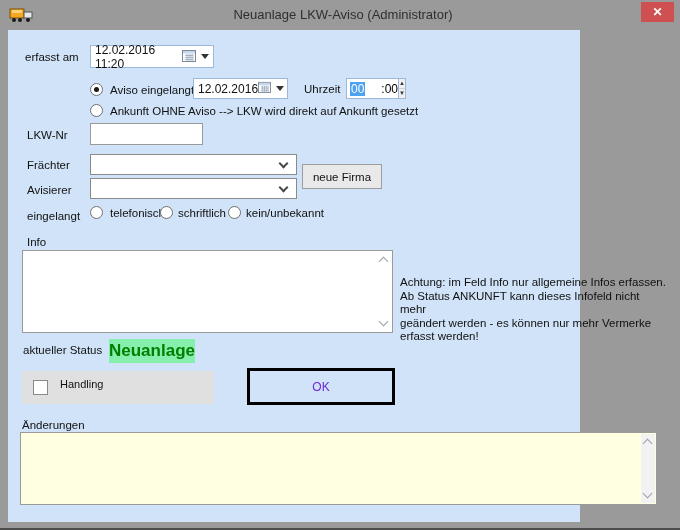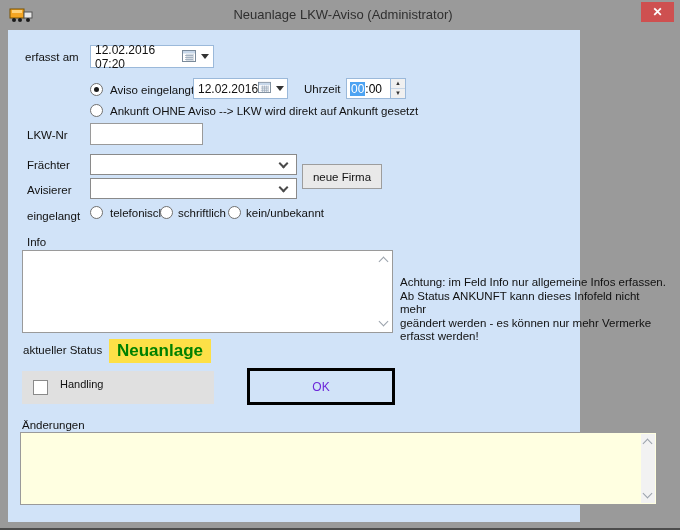--- a/index.html
+++ b/index.html
@@ -30,37 +30,37 @@
            background:#fff; }
   .radio.sel::after { content:""; position:absolute; left:3px; top:3px; width:5px; height:5px;
                       border-radius:50%; background:#1a1a1a; }
   .input { position:absolute; background:#fff; border:1px solid #9a9a9a; font-size:12px; padding:0 4px;
            font-family:"Liberation Sans", sans-serif; }
   .btn-plain { position:absolute; background:#e9e9e9; border:1px solid #9d9d9d; font-size:11.5px;
                color:#111; text-align:center; cursor:pointer;
                font-family:"Liberation Sans", sans-serif; }
   
   .spin { position:absolute; background:#fff; border:1px solid #9bb9da; display:flex; align-items:stretch; }
-  .spin .timetext { flex:1; display:flex; align-items:center; padding-left:3px; font-size:12px; }
+  .spin .timetext { flex:1; display:flex; align-items:center; padding-left:3px; font-size:12px;gap:16px; }
   .spin .selpart { background:#4da3f2; color:#fff; padding:0 1px; }
   .spin .buttons { width:15px; border-left:1px solid #9bb9da; display:flex; flex-direction:column; }
   .spin .sbtn { flex:1; background:#f0f0f0; font-size:6px; line-height:9px; text-align:center;
                 color:#333; border:0; cursor:pointer; font-family:"Liberation Sans", sans-serif; }
   .spin .sbtn:first-child { border-bottom:1px solid #c8d6e6; }
   
   .bigbox { position:absolute; background:#fff; border:1px solid #9a9a9a; font-size:11.5px;
             padding:3px 5px; color:#111; }
   .scrollcol { position:absolute; top:1px; bottom:1px; right:1px; width:14px; background:#f2f2f2; }
   .schev { position:absolute; left:3px; width:7px; height:7px; border-right:1px solid #9aa2ab;
            border-bottom:1px solid #9aa2ab; }
   .schev.up { top:6px; transform:rotate(-135deg); }
   .schev.down { bottom:6px; transform:rotate(45deg); }
   .warning { position:absolute; font-size:11.5px; line-height:13.5px; color:#111; white-space:pre-line; }
-  .status-badge { position:absolute; background:#fde047; color:#008000; font-weight:bold;
-                  font-size:17px; padding:2px 8px; }
+  .status-badge { position:absolute; background:#86efac; color:#008000; font-weight:bold;
+                  font-size:17px; padding:2px 0; }
   .handling-panel { position:absolute; left:14px; top:341px; width:192px; height:33px; background:#e0e0e0; }
   .checkbox { position:absolute; width:15px; height:15px; background:#fff; border:1px solid #8a8a8a; }
   .btn-dark { position:absolute; background:transparent; border:3px solid #000; font-size:12px;
               color:#6d28d9; text-align:center; cursor:pointer; font-family:"Liberation Sans", sans-serif; }
 </style>
 </head>
 <body>
 
 <div class="window">
 
@@ -78,21 +78,21 @@
     <div class="title">Neuanlage LKW-Aviso (Administrator)</div>
     <div class="close">
       <span>✕</span>
     </div>
   </div>
 
   <div class="content">
 
     <div class="lbl" style="left:17px; top:21px;">erfasst am</div>
     <div class="field" style="left:82px; top:15px; width:124px; height:23px;">
-      <span class="ftext">12.02.2016 07:20</span>
+      <span class="ftext">12.02.2016 11:20</span>
       <span>
         <svg width="14" height="13" viewBox="0 0 14 13">
           <rect x="0.5" y="1.5" width="13" height="11" fill="#fff" stroke="#7a8a9a"></rect>
           <rect x="1" y="2" width="12" height="2.5" fill="#c8d8ea"></rect>
           <path d="M3 6.5h8 M3 8.5h8 M3 10.5h8 M5 5v7 M7 5v7 M9 5v7 M11 5v7" stroke="#9aaabb" stroke-width="0.8" fill="none"></path>
         </svg>
       </span>
       <span class="cal-arrow"></span>
     </div>
 

